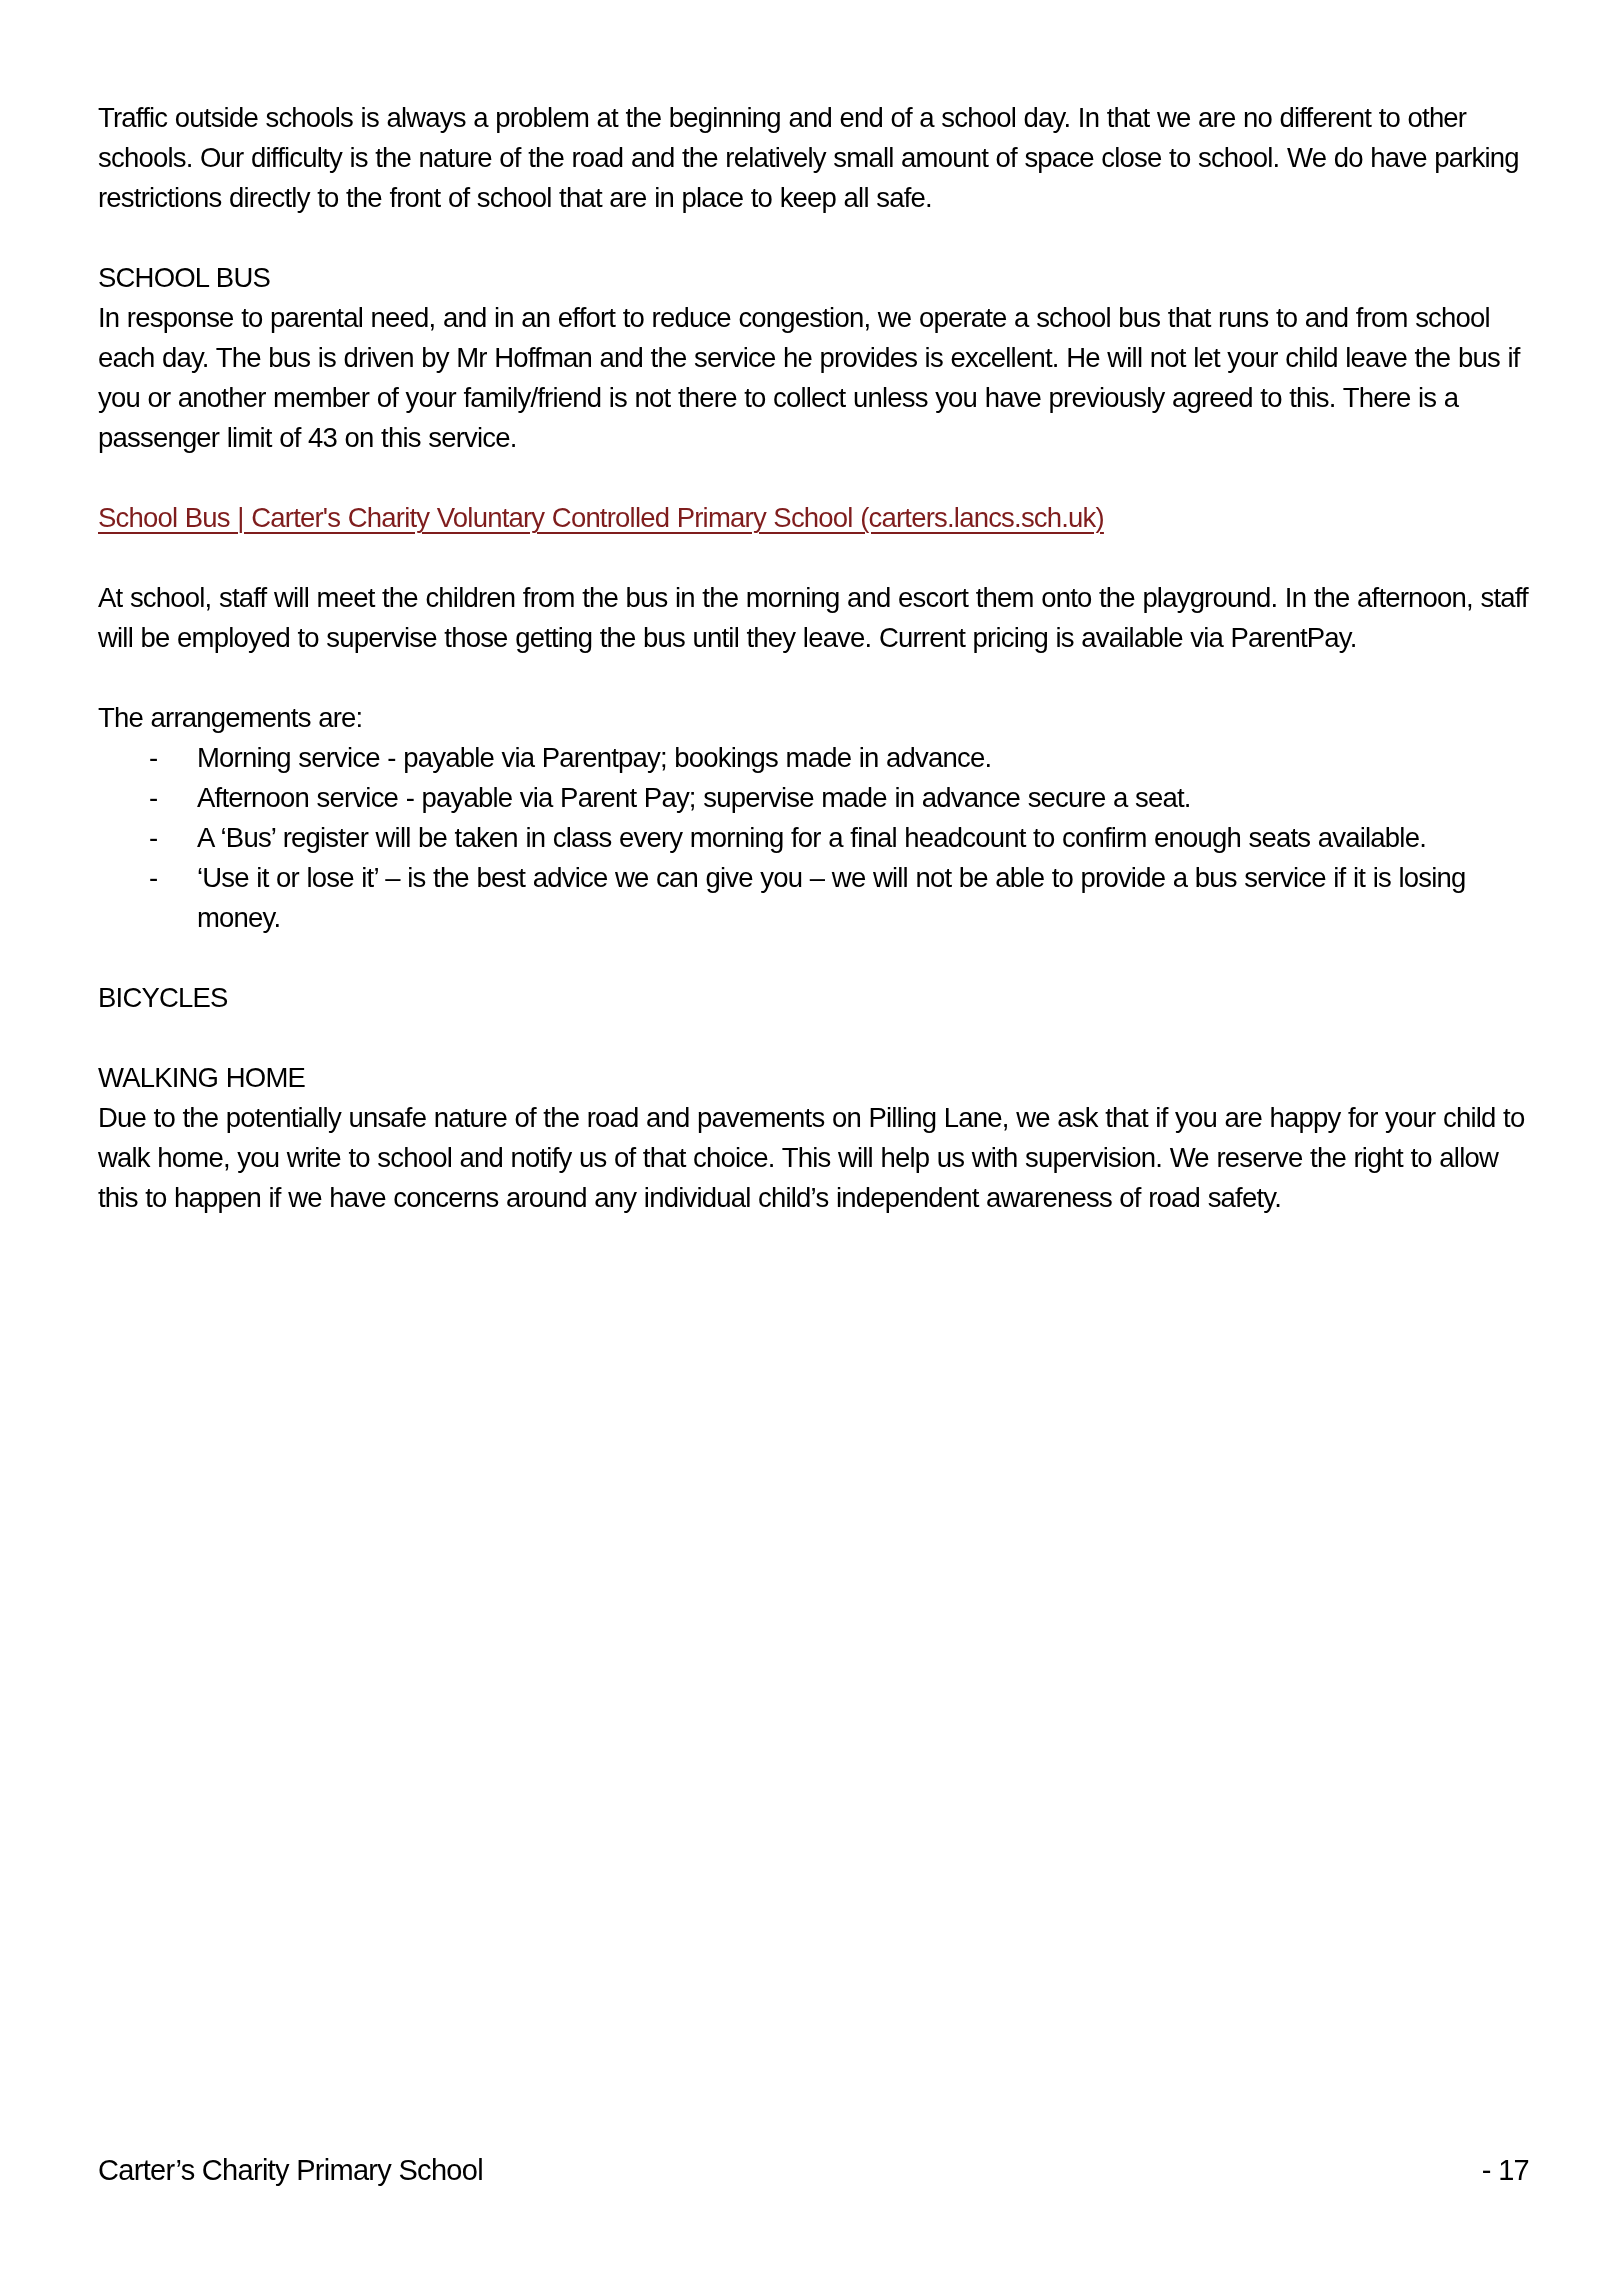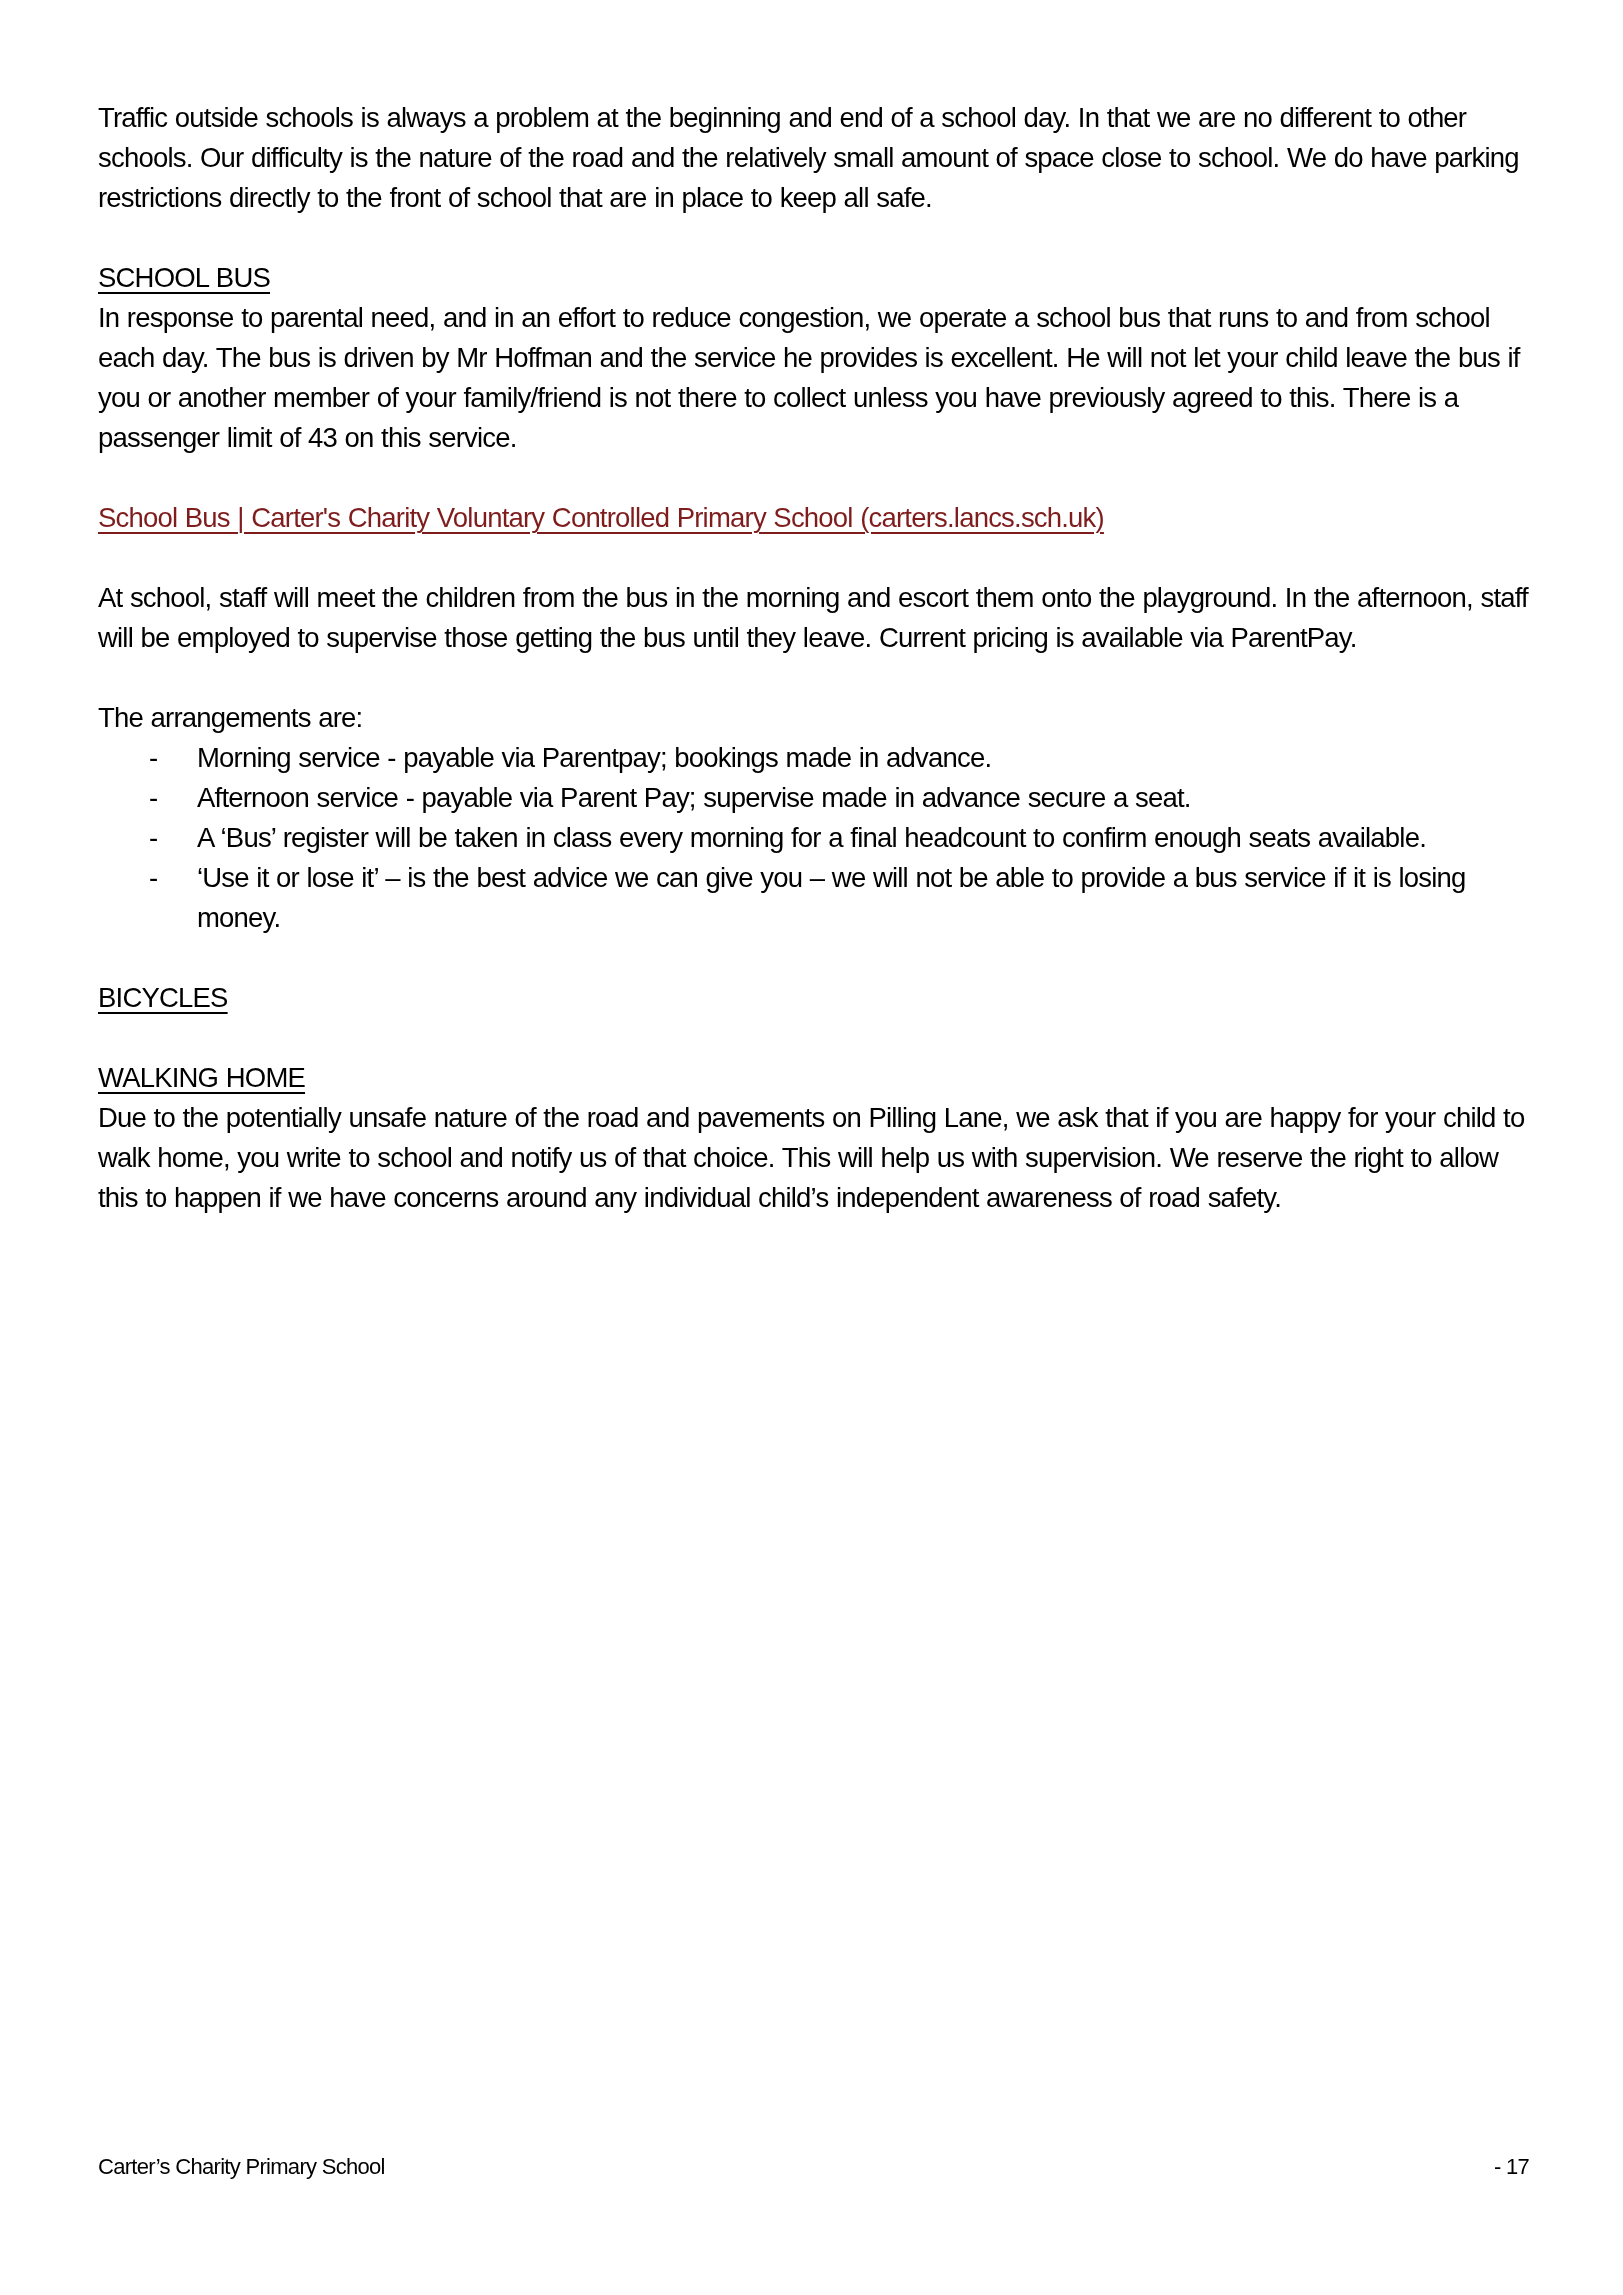--- a/index.html
+++ b/index.html
@@ -28,21 +28,20 @@
       text-decoration-thickness: 3.3px;
       text-underline-offset: 5.2px;
       margin: 0 0 40px 0;
       font-size: 28px;
       letter-spacing: -0.5px;
       padding-left: 26px;
     }
     p { margin: 0; }
     .gap { height: 40px; }
     .heading {
-      text-decoration: underline;
       text-decoration-thickness: 2px;
       text-underline-offset: 4.6px;
     }
     a.link {
       color: #7f1d1d;
       text-decoration: underline;
       text-decoration-thickness: 2px;
       text-underline-offset: 4.6px;
     }
     ul.arr {
@@ -57,21 +56,21 @@
     ul.arr li .dash {
       position: absolute;
       left: 51px;
       top: 0;
     }
     .footer {
       position: absolute;
       top: 2154px;
       left: 98px;
       width: 1431px;
-      font-size: 22px;
+      font-size: 29px;
       letter-spacing: -0.7px;
       display: flex;
       justify-content: space-between;
     }
   </style>
 </head>
 <body>
 
 <div class="page">
 

